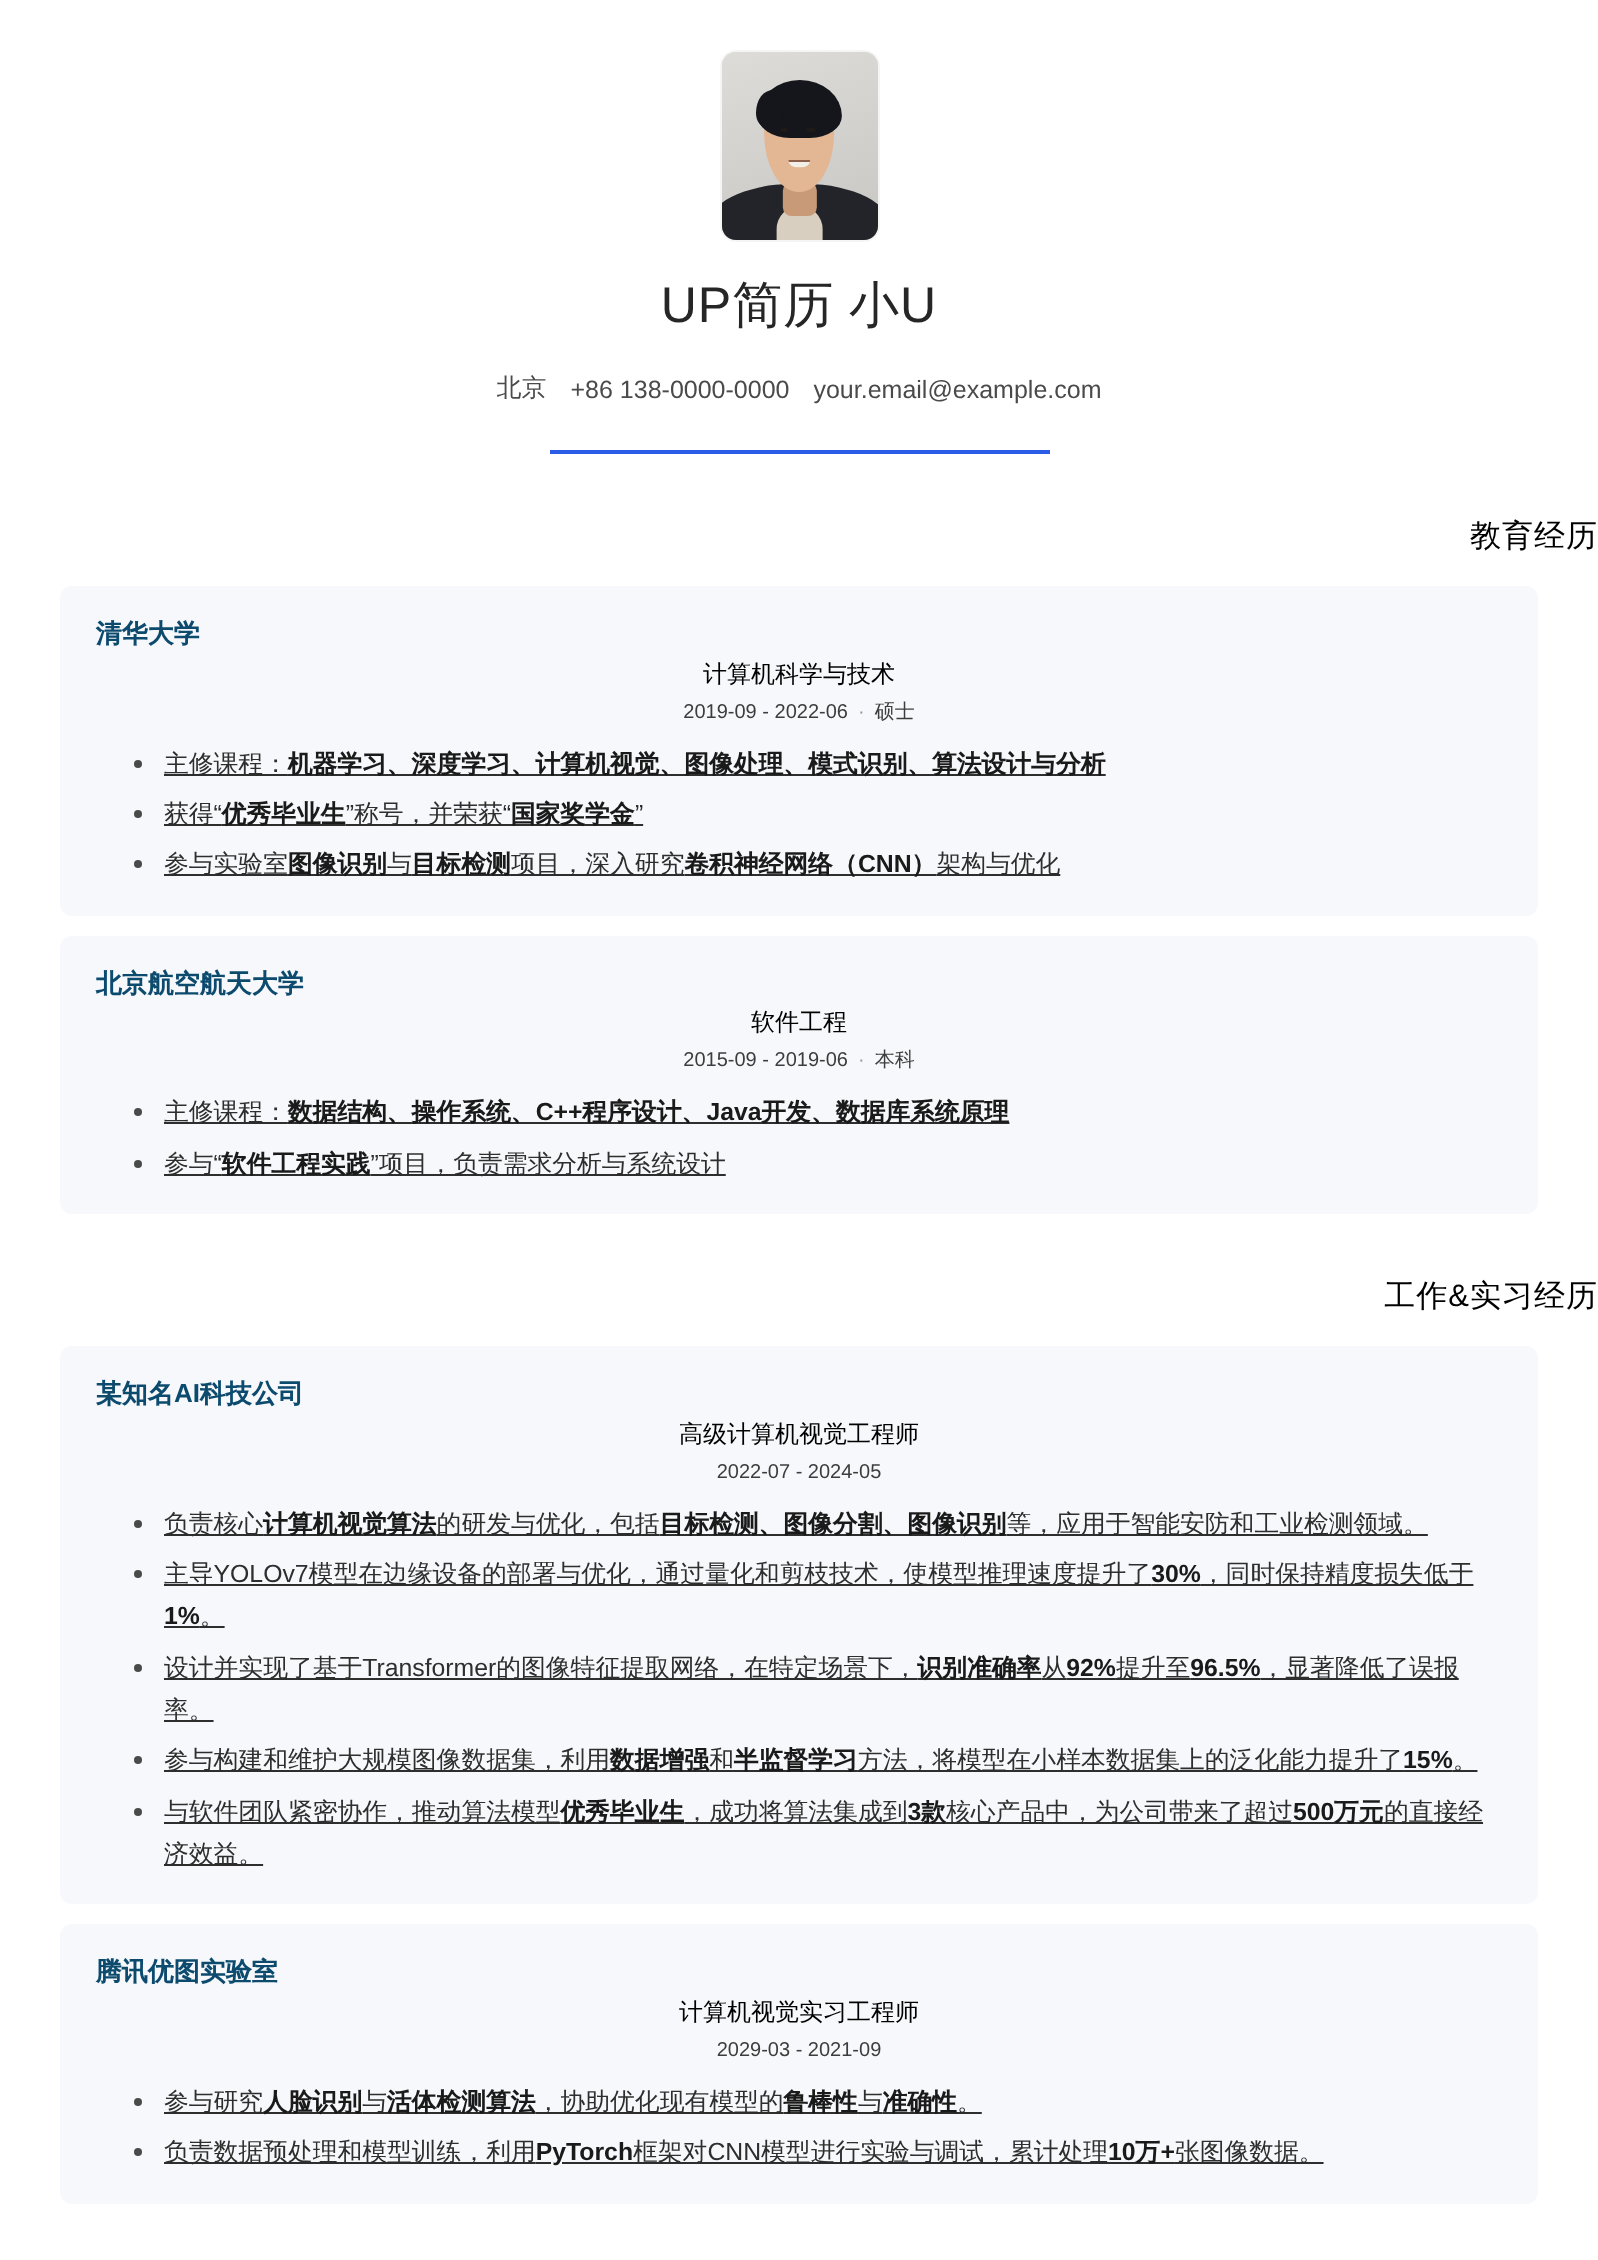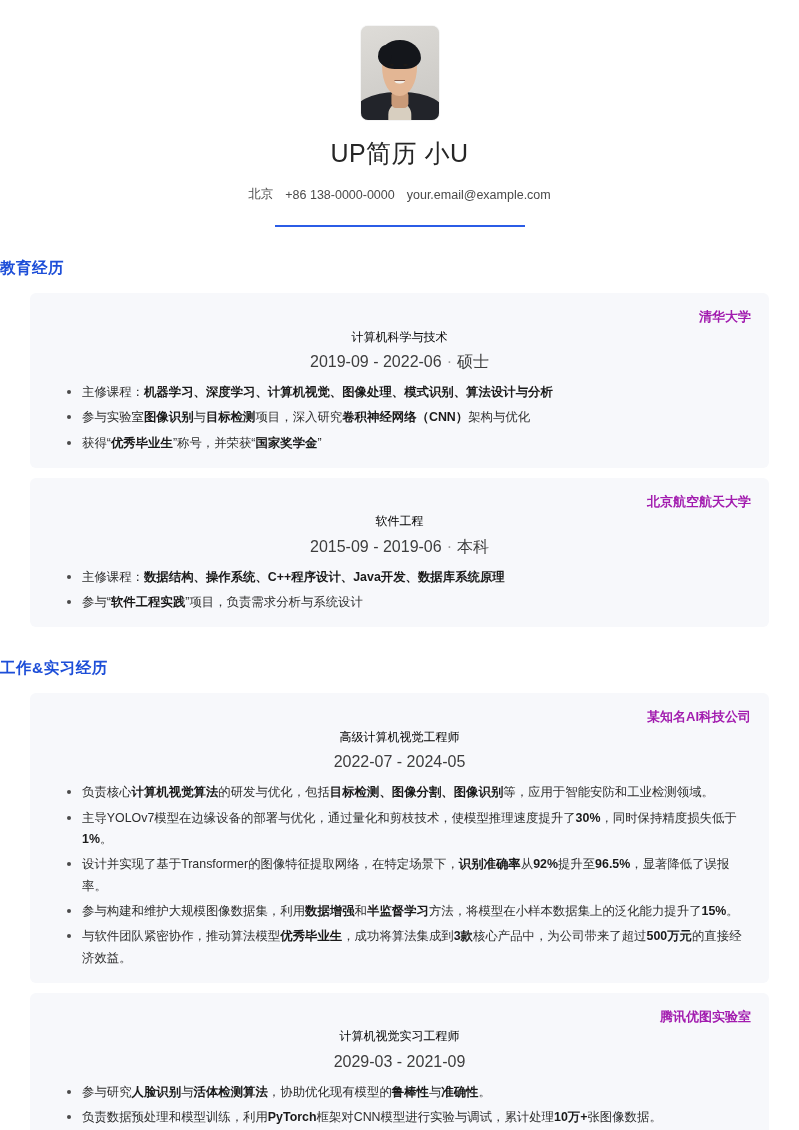--- a/index.html
+++ b/index.html
@@ -116,70 +116,71 @@
   }
   .hr-blue {
     width: 250px;
     height: 2px;
     background: #2b5ce6;
     margin: 22px auto 0;
   }
 
   
   .section-title {
-    text-align: left;
-    color: #1d4ed8;
+    text-align: right;
+    color: #000000;
     font-size: 15.5px;
-    font-weight: bold;
+    font-weight: normal;
     margin: 31px 0 14px;
     letter-spacing: 0.5px;
   }
 
   .card {
     background: #f7f8fb;
     border-radius: 6px;
     margin: 0 30px 10px;
     padding: 14px 18px 14px;
   }
 
   .org {
-    text-align: right;
+    text-align: left;
     font-size: 13px;
     font-weight: bold;
-    color: #a21caf;
+    color: #0c4a6e;
     line-height: 1.5;
   }
   .role {
     text-align: center;
     font-size: 12px;
     color: #000000;
     line-height: 1.6;
     margin-top: 1px;
   }
   .meta {
     text-align: center;
-    font-size: 16px;
+    font-size: 10px;
     color: #3d3d3d;
     line-height: 1.7;
     margin-top: 1px;
   }
   .meta .sep { color: #9a9a9a; padding: 0 5px; }
 
   ul.bullets {
     list-style: none;
     margin: 7px 0 0;
     padding: 0;
   }
   ul.bullets li {
     position: relative;
     padding-left: 34px;
     font-size: 12.4px;
     line-height: 1.72;
     color: #2e2e2e;
     margin-bottom: 4px;
+    text-decoration: underline;
   }
   ul.bullets li:last-child { margin-bottom: 0; }
   ul.bullets li::before {
     content: "";
     position: absolute;
     left: 19px;
     top: 8px;
     width: 4px;
     height: 4px;
     border-radius: 50%;
@@ -218,22 +219,22 @@
   </div>
 
   <div id="sections-root">
       <div class="section-title">教育经历</div>
       <div class="card">
         <div class="org">清华大学</div>
         <div class="role">计算机科学与技术</div>
         <div class="meta"><span>2019-09 - 2022-06</span><span class="sep">·</span><span>硕士</span></div>
         <ul class="bullets">
           <li>主修课程：<b>机器学习、深度学习、计算机视觉、图像处理、模式识别、算法设计与分析</b></li>
+          <li>获得“<b>优秀毕业生</b>”称号，并荣获“<b>国家奖学金</b>”</li>
           <li>参与实验室<b>图像识别</b>与<b>目标检测</b>项目，深入研究<b>卷积神经网络（CNN）</b>架构与优化</li>
-          <li>获得“<b>优秀毕业生</b>”称号，并荣获“<b>国家奖学金</b>”</li>
         </ul>
       </div>
       <div class="card">
         <div class="org">北京航空航天大学</div>
         <div class="role">软件工程</div>
         <div class="meta"><span>2015-09 - 2019-06</span><span class="sep">·</span><span>本科</span></div>
         <ul class="bullets">
           <li>主修课程：<b>数据结构、操作系统、C++程序设计、Java开发、数据库系统原理</b></li>
           <li>参与“<b>软件工程实践</b>”项目，负责需求分析与系统设计</li>
         </ul>

